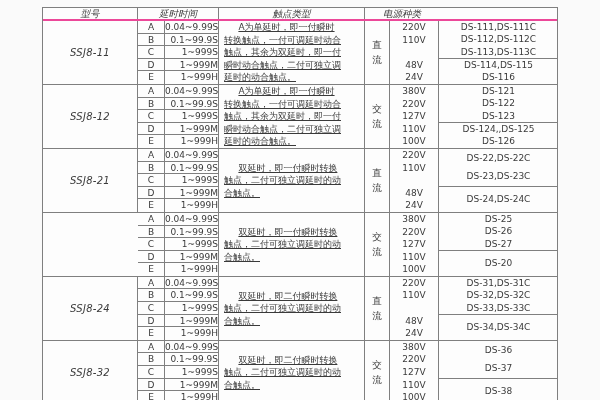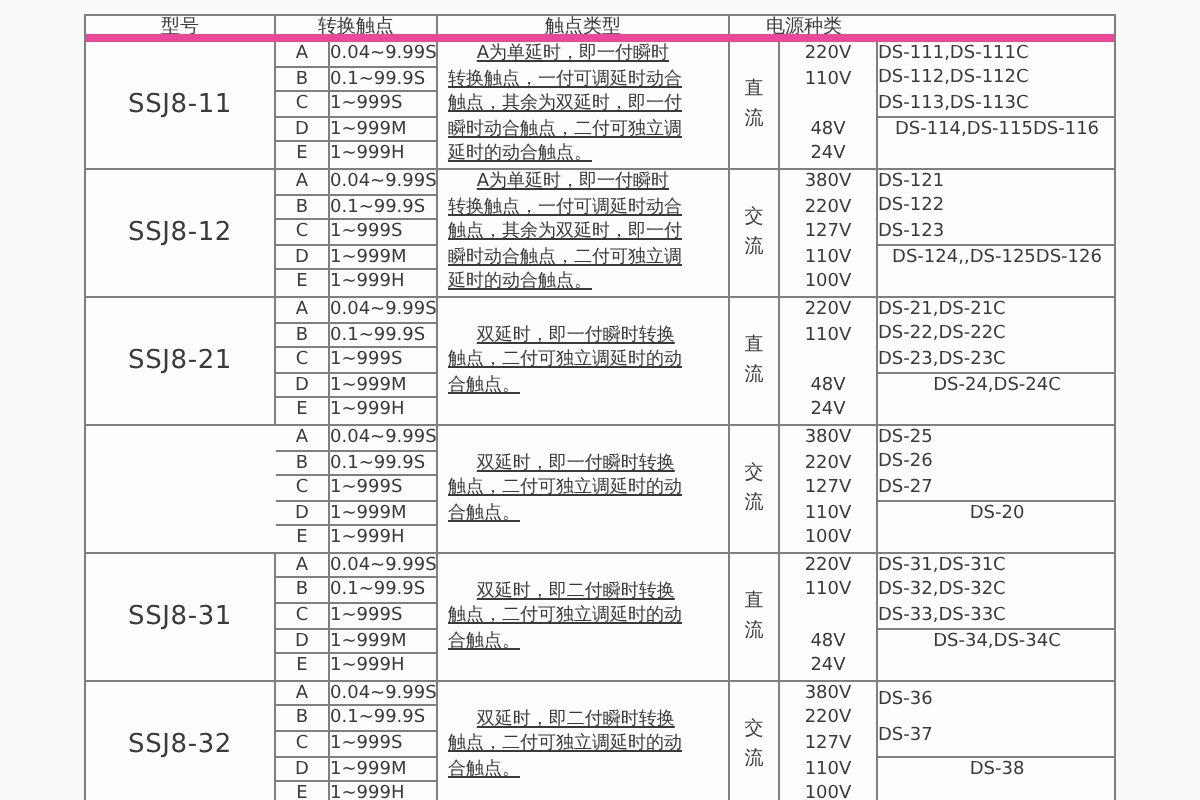--- a/index.html
+++ b/index.html
@@ -14,21 +14,22 @@
     position:absolute;left:42px;top:7px;width:516px;
     background:#fdfdfd;
     border:1px solid #7f7f7f;
     box-sizing:border-box;
   }
   .spec-table *{box-sizing:border-box;}
   .thead{
     display:grid;
     grid-template-columns:95px 81px 146px 74px 119px;
     height:13px;
-    border-bottom:4px solid #ec4899;
+    border-bottom:2px solid #ec4899;
+    font-style:italic;
   }
   .th{
     font-size:9.5px;line-height:12px;text-align:center;
     border-right:1px solid #7f7f7f;
     overflow:hidden;white-space:nowrap;
   }
   .th:last-child{border-right:none;}
   .block{
     display:grid;
     grid-template-columns:95px 27px 54px 146px 25px 49px 119px;
@@ -37,24 +38,24 @@
   }
   .block:last-child{border-bottom:none;}
   .cell{
     font-size:9px;
     overflow:hidden;
     border-right:1px solid #7f7f7f;
   }
   .c-model{
     grid-column:1;grid-row:1/6;
     display:flex;align-items:center;justify-content:center;
-    font-size:13px;letter-spacing:.3px;
+    font-size:10px;letter-spacing:.3px;font-style:italic;
   }
   .c-letter{grid-column:2;text-align:center;line-height:12.6px;}
-  .c-delay{grid-column:3;text-align:left;line-height:12.6px;white-space:nowrap;}
+  .c-delay{grid-column:3;text-align:right;line-height:12.6px;white-space:nowrap;}
   .bb{border-bottom:1px solid #7f7f7f;}
   .r1{grid-row:1}.r2{grid-row:2}.r3{grid-row:3}.r4{grid-row:4}.r5{grid-row:5}
   .c-contact{
     grid-column:4;grid-row:1/6;
     display:flex;align-items:center;
     padding:0 5px;
   }
   .contact-text{
     white-space:pre-line;
     text-indent:1.6em;
@@ -72,34 +73,34 @@
   }
   .c-volt{grid-column:6;text-align:center;line-height:12.6px;white-space:nowrap;}
   .c-reptop{
     grid-column:7;grid-row:1/4;
     border-right:none;border-bottom:1px solid #7f7f7f;
     display:flex;flex-direction:column;justify-content:space-around;
   }
   .c-repbot{
     grid-column:7;grid-row:4/6;
     border-right:none;
-    display:flex;flex-direction:row;justify-content:center;
+    display:flex;flex-direction:column;justify-content:center;
   }
   .rep-line{
-    line-height:12.4px;font-size:9px;white-space:nowrap;
+    text-align:center;line-height:12.4px;font-size:9px;white-space:nowrap;
   }
 </style>
 </head>
 <body>
 
 <div class="spec-table">
 
   <div class="thead">
     <div class="th">型号</div>
-    <div class="th">转换触点</div>
+    <div class="th">延时时间</div>
     <div class="th">触点类型</div>
     <div class="th">电源种类</div>
   </div>
 
   <div class="block">
     <div class="cell c-model">SSJ8-11</div>
     <div class="cell c-letter r1 bb">A</div>
     <div class="cell c-letter r2 bb">B</div>
     <div class="cell c-letter r3 bb">C</div>
     <div class="cell c-letter r4 bb">D</div>
@@ -189,21 +190,20 @@
 合触点。</div>
       </div>
     <div class="cell c-ptype">直
 流</div>
     <div class="cell c-volt r1">220V</div>
     <div class="cell c-volt r2">110V</div>
     <div class="cell c-volt r3"></div>
     <div class="cell c-volt r4">48V</div>
     <div class="cell c-volt r5">24V</div>
     <div class="cell c-reptop">
-      <div class="rep-line">DS-21,DS-21C</div>
       <div class="rep-line">DS-22,DS-22C</div>
       <div class="rep-line">DS-23,DS-23C</div>
     </div>
     <div class="cell c-repbot">
       <div class="rep-line">DS-24,DS-24C</div>
     </div>
   </div>
 
   <div class="block">
     <div class="cell c-letter r1 bb">A</div>
@@ -232,21 +232,21 @@
       <div class="rep-line">DS-25</div>
       <div class="rep-line">DS-26</div>
       <div class="rep-line">DS-27</div>
     </div>
     <div class="cell c-repbot">
       <div class="rep-line">DS-20</div>
     </div>
   </div>
 
   <div class="block">
-    <div class="cell c-model">SSJ8-31</div>
+    <div class="cell c-model">SSJ8-24</div>
     <div class="cell c-letter r1 bb">A</div>
     <div class="cell c-letter r2 bb">B</div>
     <div class="cell c-letter r3 bb">C</div>
     <div class="cell c-letter r4 bb">D</div>
     <div class="cell c-letter r5">E</div>
     <div class="cell c-delay r1 bb">0.04~9.99S</div>
     <div class="cell c-delay r2 bb">0.1~99.9S</div>
     <div class="cell c-delay r3 bb">1~999S</div>
     <div class="cell c-delay r4 bb">1~999M</div>
     <div class="cell c-delay r5">1~999H</div>

